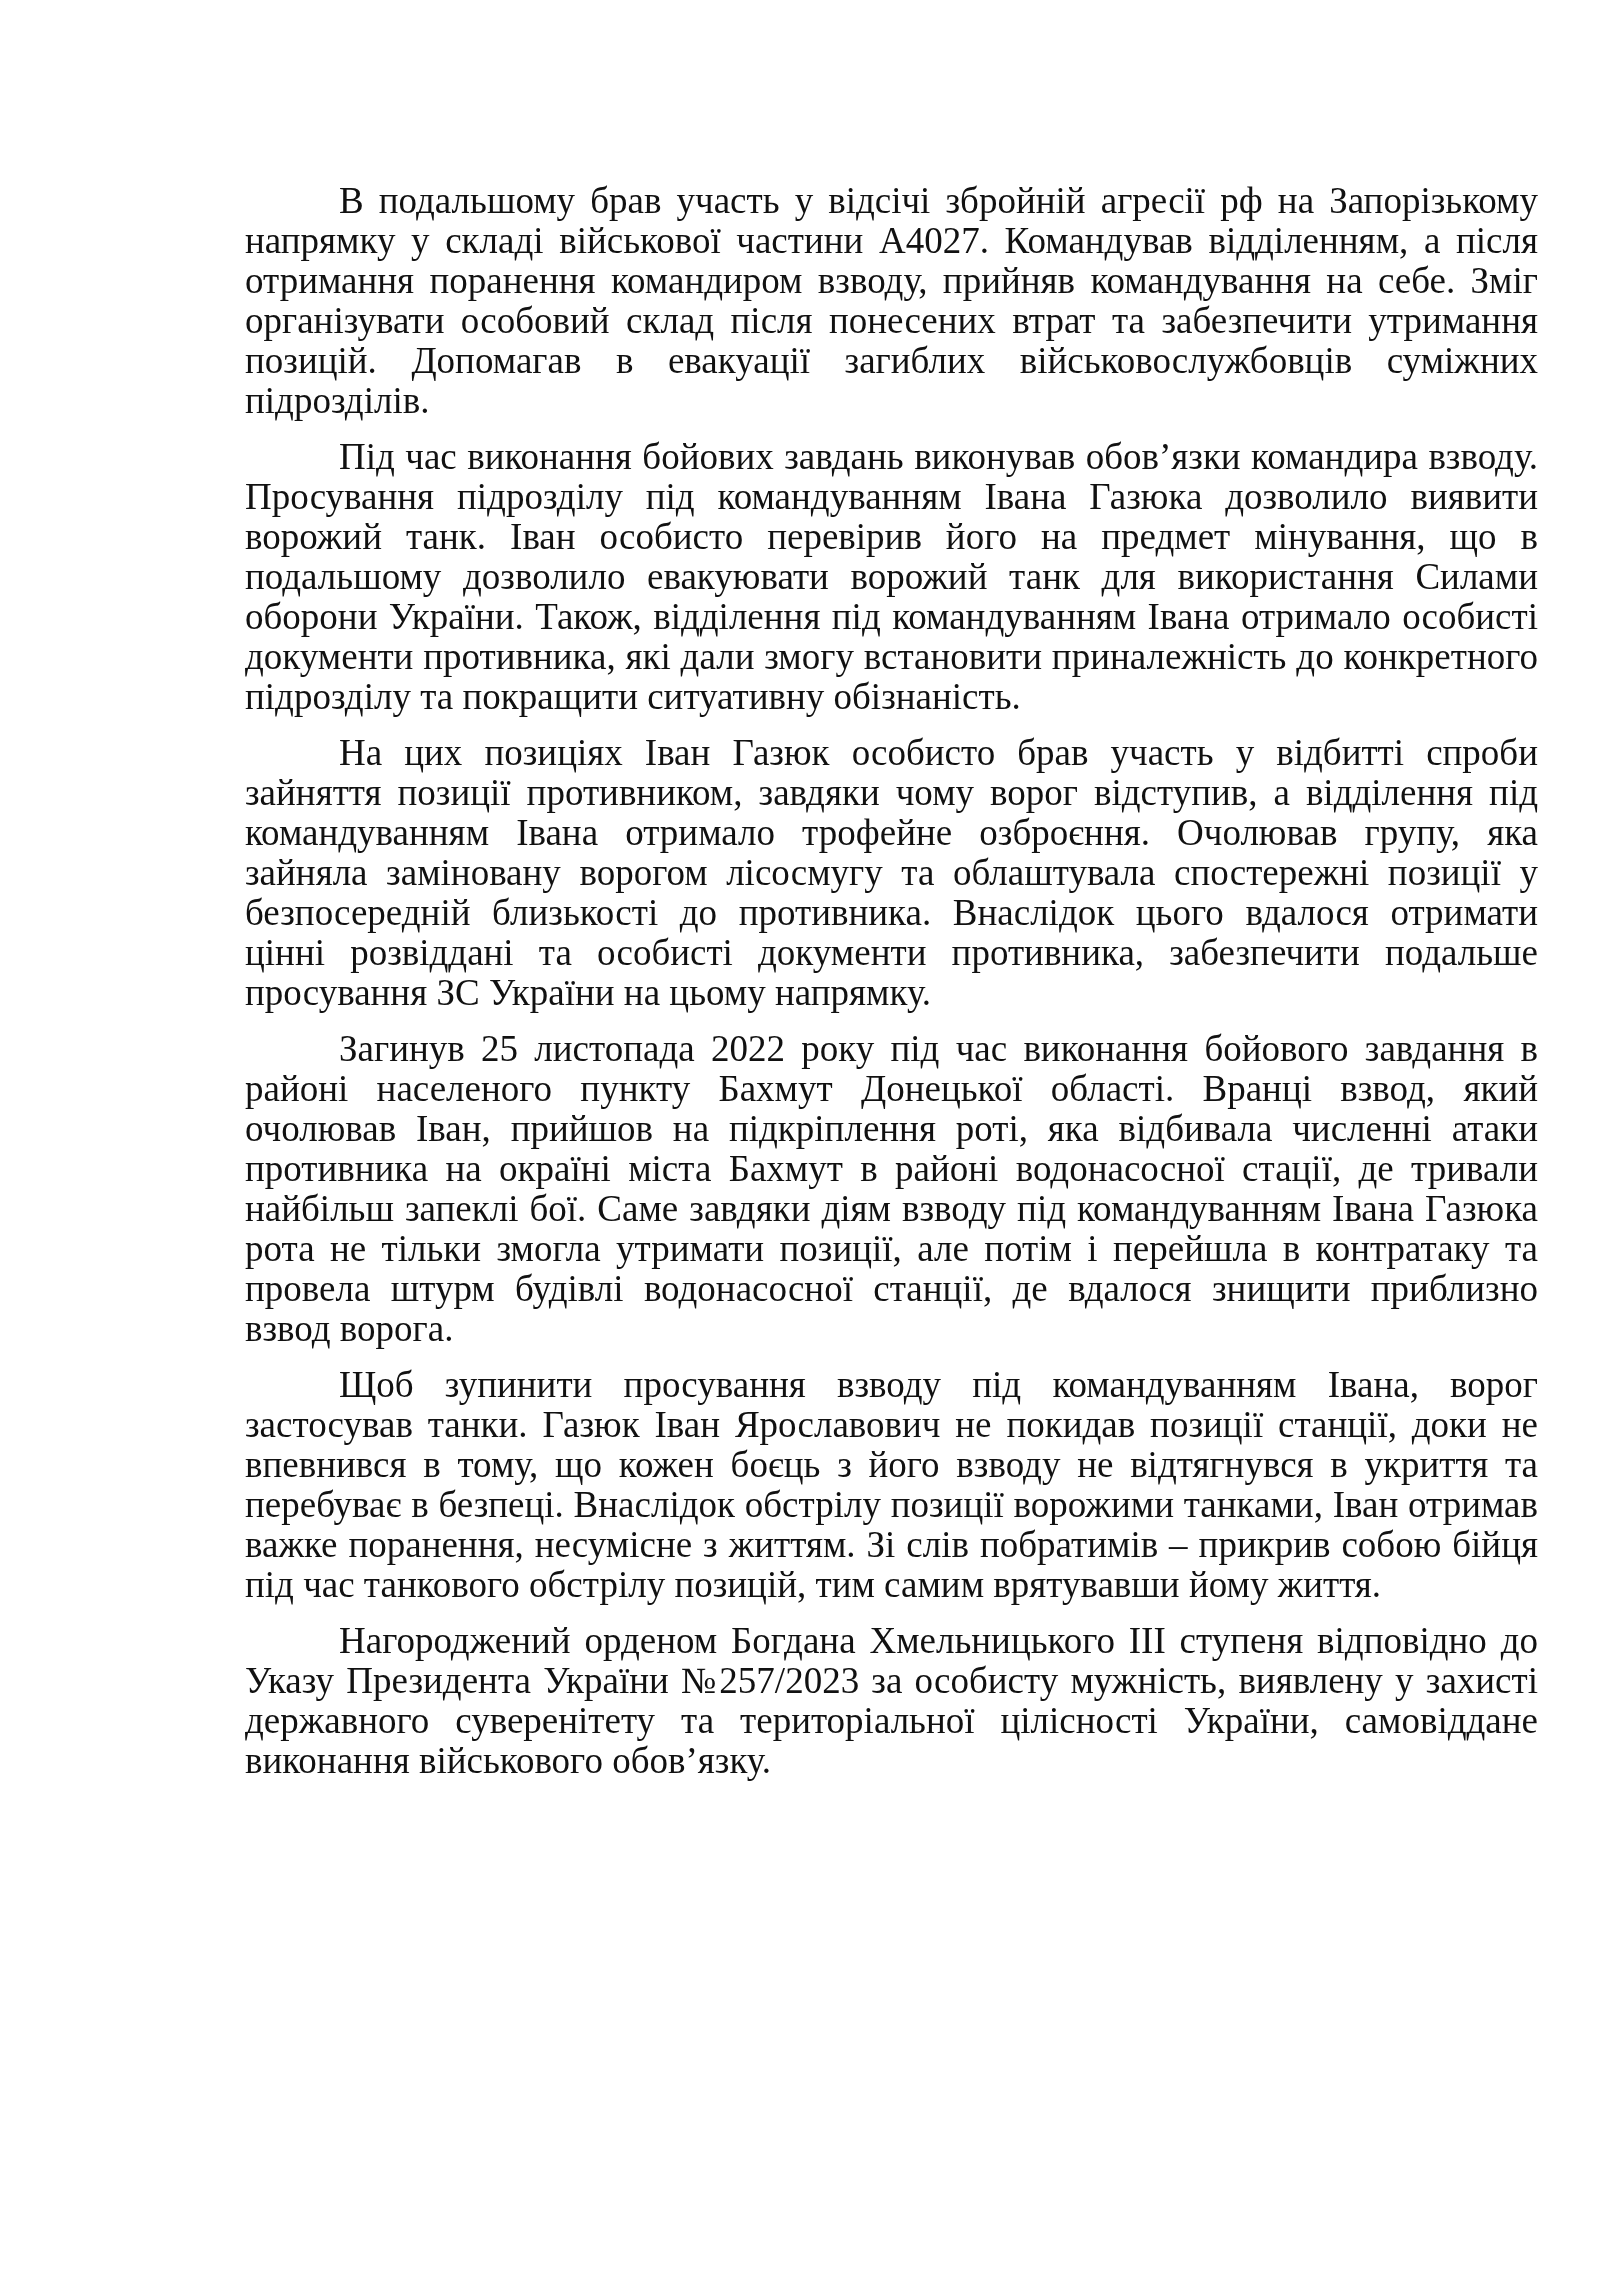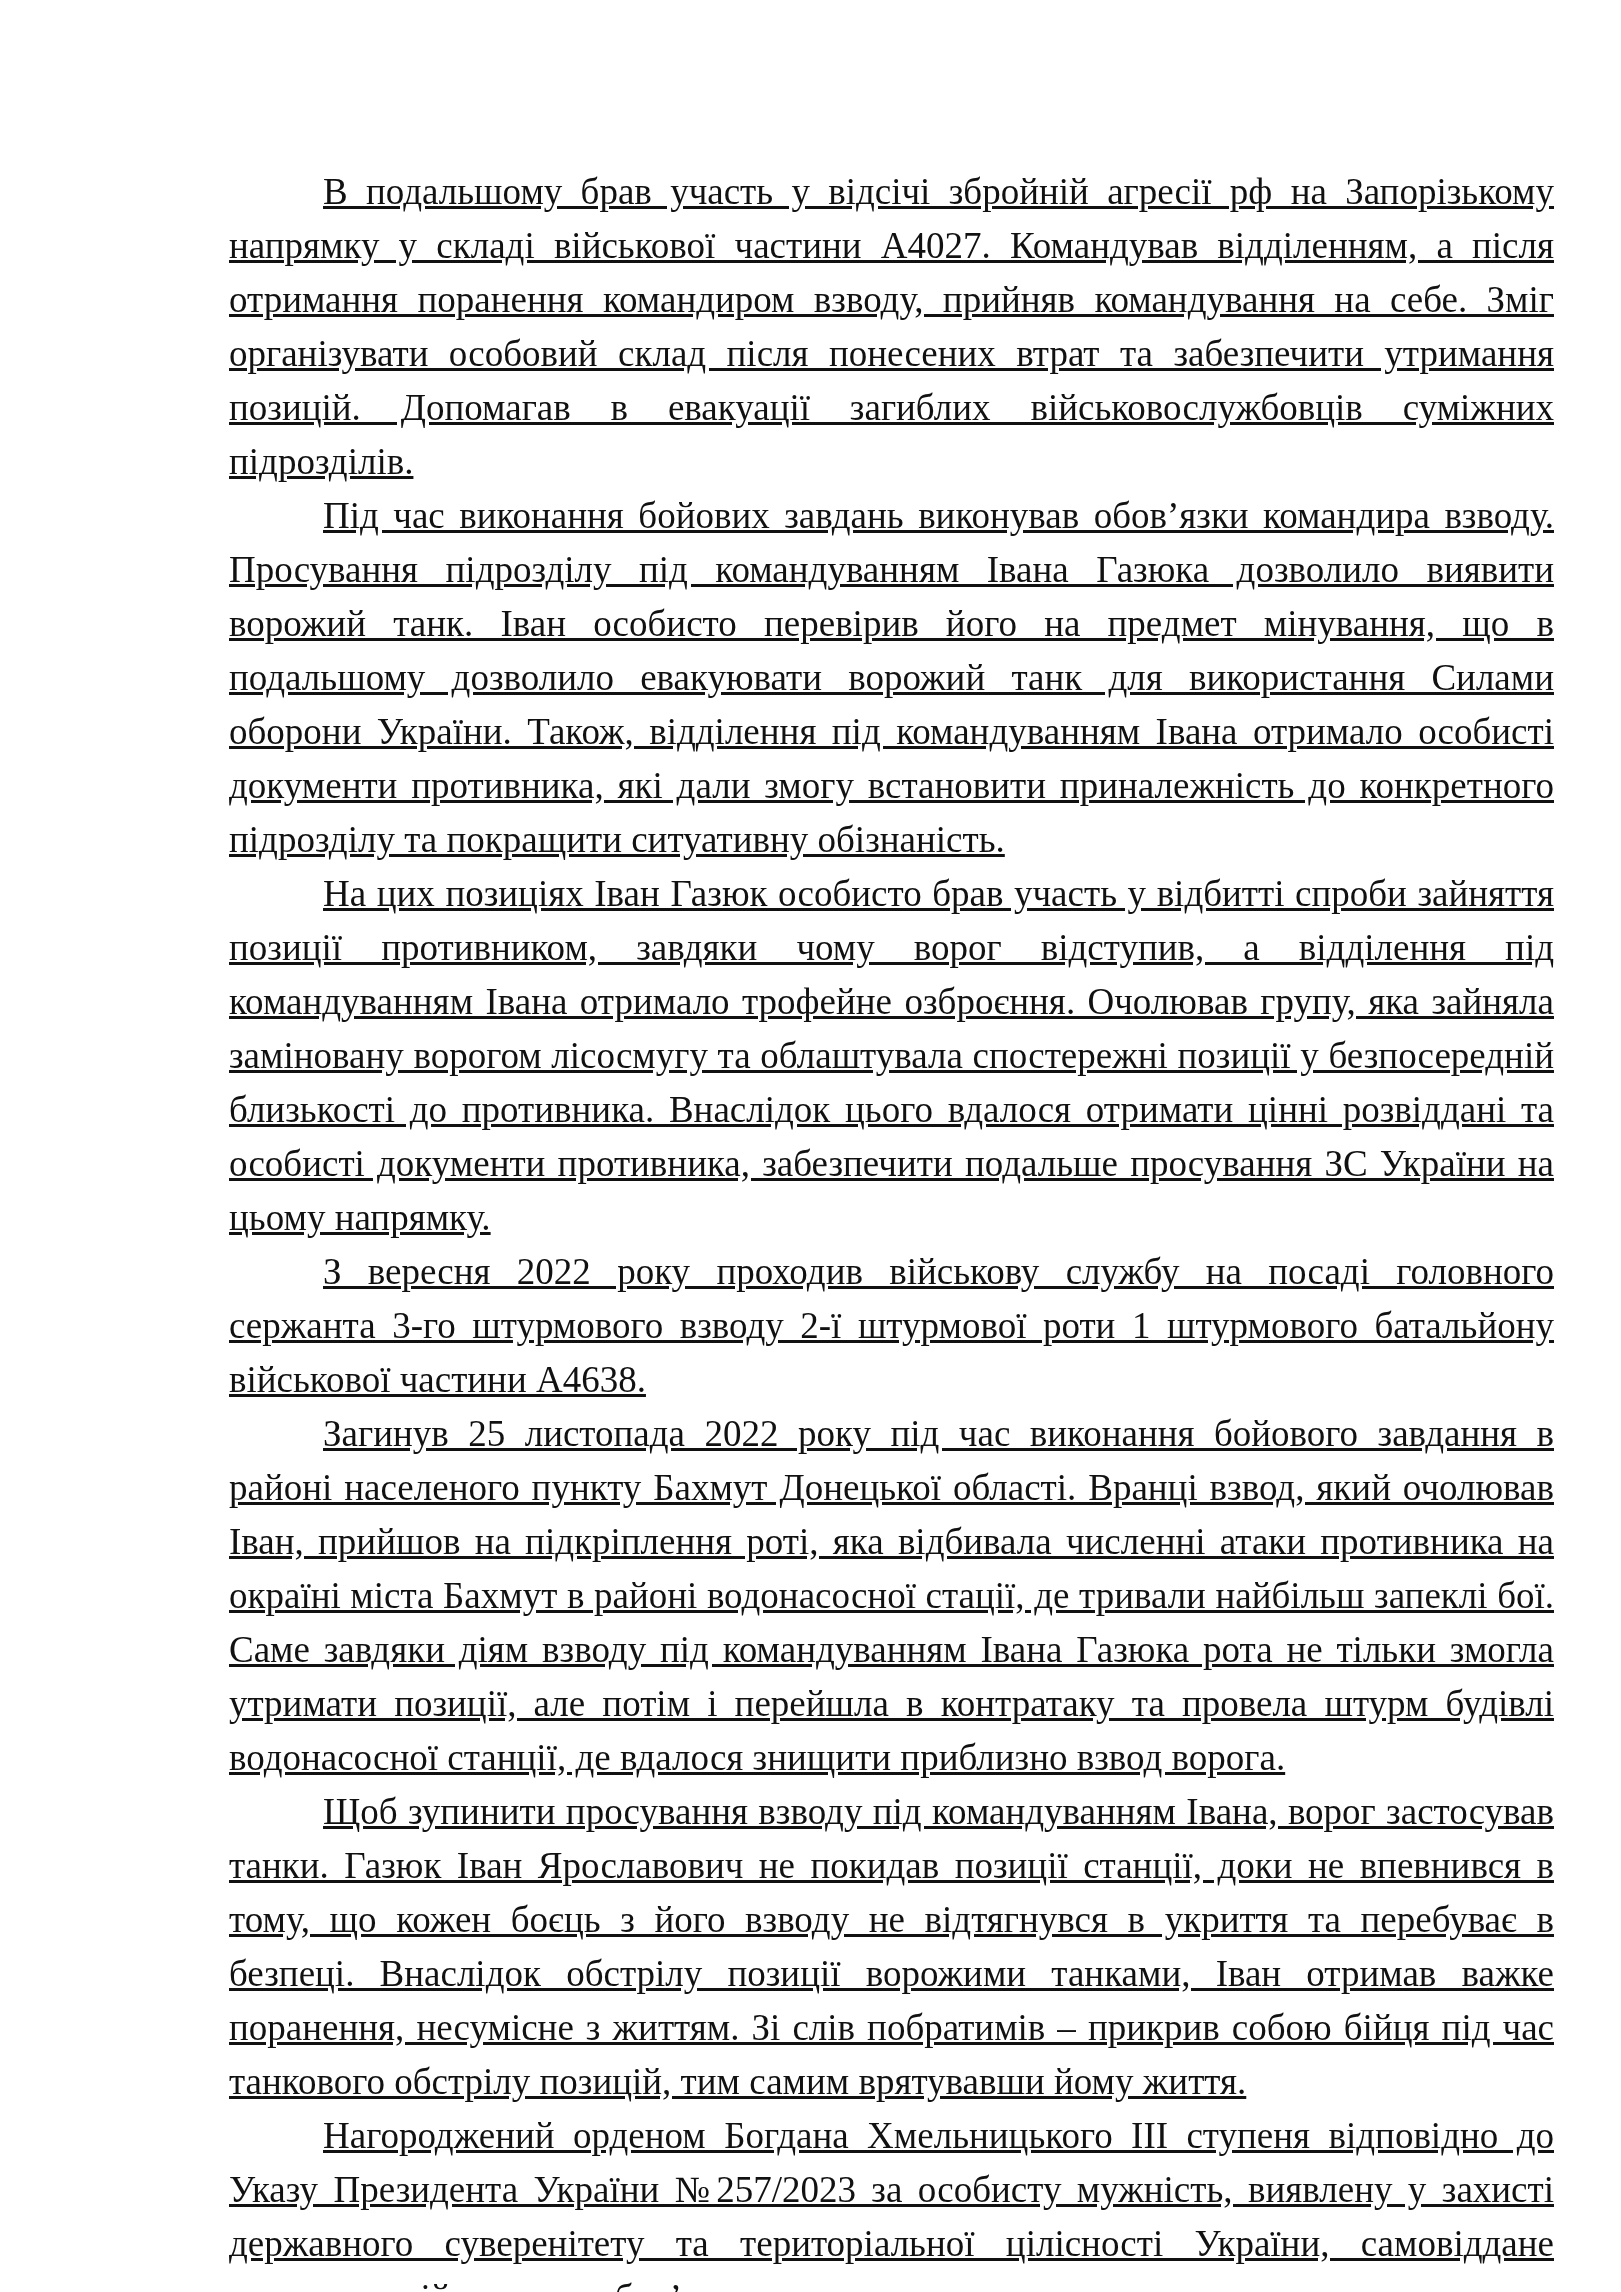--- a/index.html
+++ b/index.html
@@ -13,36 +13,34 @@
     position: relative;
     overflow: hidden;
   }
   .page {
     position: absolute;
     left: 229px;
     top: 165px;
     width: 1325px;
   }
   .para {
-    margin: 0;
+    margin: 16px;
     font-family: "Liberation Serif", "DejaVu Serif", serif;
     font-size: 37px;
-    line-height: 54px;
+    line-height: 40px;
     color: #111111;
     text-align: justify;
     text-indent: 94px;
     letter-spacing: 0px;
-    text-decoration: underline;
   }
 </style>
 </head>
 <body>
 
 <div class="page">
   <p class="para">В подальшому брав участь у відсічі збройній агресії рф на Запорізькому напрямку у складі військової частини А4027. Командував відділенням, а після отримання поранення командиром взводу, прийняв командування на себе. Зміг організувати особовий склад після понесених втрат та забезпечити утримання позицій. Допомагав в евакуації загиблих військовослужбовців суміжних підрозділів.</p>
   <p class="para">Під час виконання бойових завдань виконував обов’язки командира взводу. Просування підрозділу під командуванням Івана Газюка дозволило виявити ворожий танк. Іван особисто перевірив його на предмет мінування, що в подальшому дозволило евакуювати ворожий танк для використання Силами оборони України. Також, відділення під командуванням Івана отримало особисті документи противника, які дали змогу встановити приналежність до конкретного підрозділу та покращити ситуативну обізнаність.</p>
   <p class="para">На цих позиціях Іван Газюк особисто брав участь у відбитті спроби зайняття позиції противником, завдяки чому ворог відступив, а відділення під командуванням Івана отримало трофейне озброєння. Очолював групу, яка зайняла заміновану ворогом лісосмугу та облаштувала спостережні позиції у безпосередній близькості до противника. Внаслідок цього вдалося отримати цінні розвіддані та особисті документи противника, забезпечити подальше просування ЗС України на цьому напрямку.</p>
-  <p class="para">З вересня 2022 року проходив військову службу на посаді головного сержанта 3-го штурмового взводу 2-ї штурмової роти 1 штурмового батальйону військової частини А4638.</p>
   <p class="para">Загинув 25 листопада 2022 року під час виконання бойового завдання в районі населеного пункту Бахмут Донецької області. Вранці взвод, який очолював Іван, прийшов на підкріплення роті, яка відбивала численні атаки противника на окраїні міста Бахмут в районі водонасосної стації, де тривали найбільш запеклі бої. Саме завдяки діям взводу під командуванням Івана Газюка рота не тільки змогла утримати позиції, але потім і перейшла в контратаку та провела штурм будівлі водонасосної станції, де вдалося знищити приблизно взвод ворога.</p>
   <p class="para">Щоб зупинити просування взводу під командуванням Івана, ворог застосував танки. Газюк Іван Ярославович не покидав позиції станції, доки не впевнився в тому, що кожен боєць з його взводу не відтягнувся в укриття та перебуває в безпеці. Внаслідок обстрілу позиції ворожими танками, Іван отримав важке поранення, несумісне з життям. Зі слів побратимів – прикрив собою бійця під час танкового обстрілу позицій, тим самим врятувавши йому життя.</p>
   <p class="para">Нагороджений орденом Богдана Хмельницького ІІІ ступеня відповідно до Указу Президента України №257/2023 за особисту мужність, виявлену у захисті державного суверенітету та територіальної цілісності України, самовіддане виконання військового обов’язку.</p>
 </div>
 
 
 </body></html>

